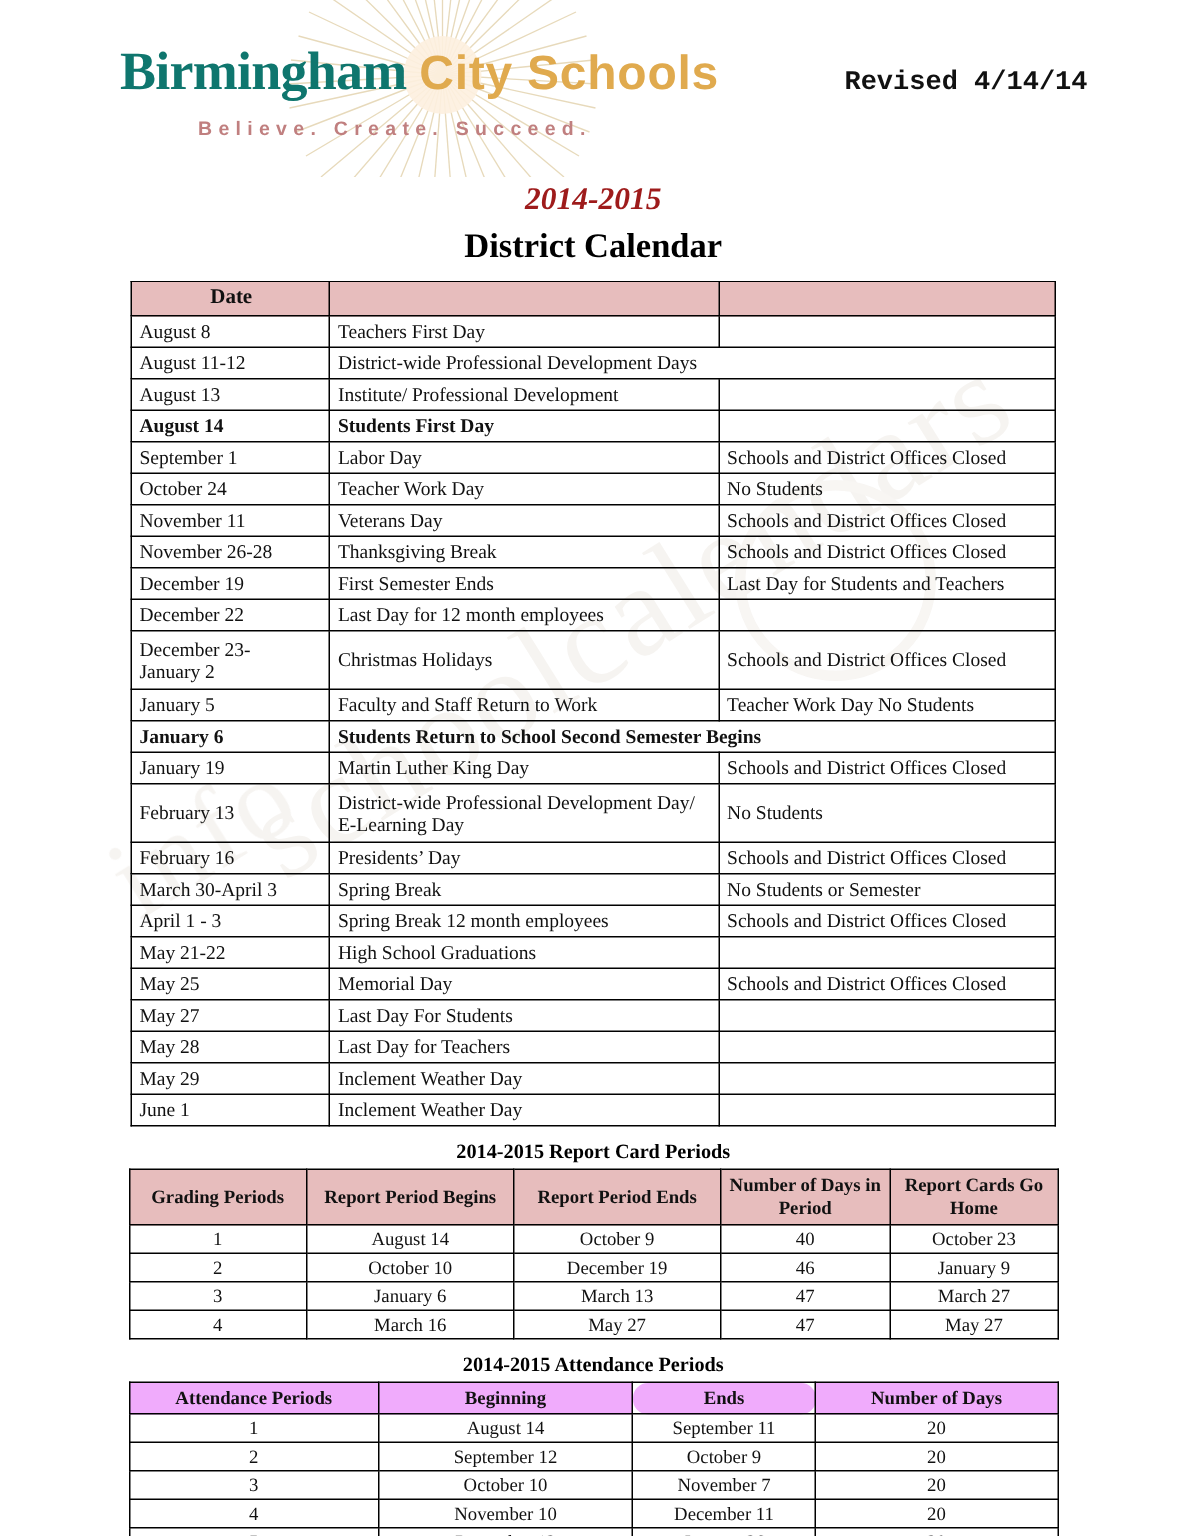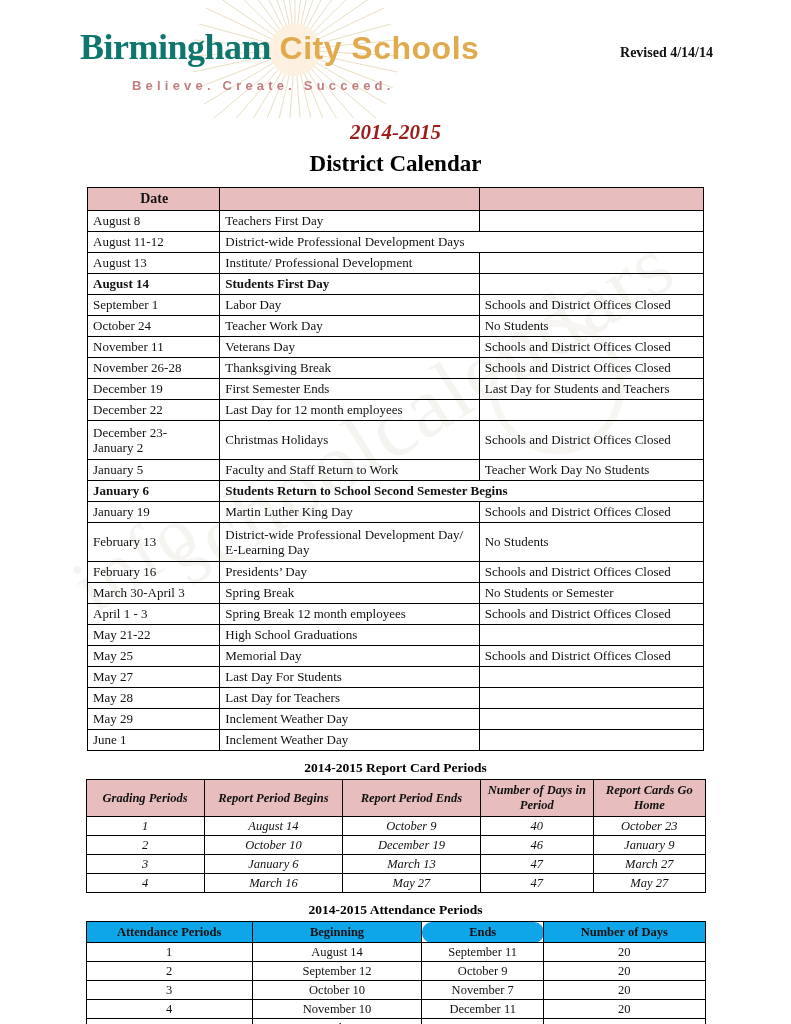--- a/index.html
+++ b/index.html
@@ -100,24 +100,24 @@
     top: 72px;
     font-family: "Liberation Sans", sans-serif;
     font-size: 13px;
     font-weight: bold;
     letter-spacing: 4.2px;
     color: #c07f7f;
     white-space: nowrap;
   }
   .revised {
     position: absolute;
-    right: 78px;
+    right: 66px;
     top: 45px;
-    font-family: Liberation Serif, serif;
-    font-size: 14px;
+    font-family: Liberation Mono, monospace;
+    font-size: 18px;
     font-weight: bold;
     color: #111;
   }
 
   
   .title-year {
     text-align: center;
     font-family: "Liberation Serif", serif;
     font-style: italic;
     font-weight: bold;
@@ -181,21 +181,21 @@
     background: #e7bdbd;
     font-weight: bold;
     text-align: center;
     height: 20px;
     font-size: 14px;
   }
   #calendar-table .bold-row td { font-weight: bold; }
   #calendar-table .tall td { height: 36px; }
 
   
-  #report-table { width: 620px; font-style: italic; }
+  #report-table { width: 620px; }
   #report-table th {
     background: #e7bdbd;
     font-weight: bold;
     text-align: center;
     font-size: 12.5px;
     padding: 2px 2px;
     line-height: 1.2;
     height: 32px;
   }
   #report-table td {
@@ -206,21 +206,21 @@
   }
   #report-table .rc-1 { width: 118px; }
   #report-table .rc-2 { width: 140px; }
   #report-table .rc-3 { width: 138px; }
   #report-table .rc-4 { width: 113px; }
   #report-table .rc-5 { width: 111px; }
 
   
   #attendance-table { width: 620px; }
   #attendance-table th {
-    background: #0ea5e9;
+    background: #f0abfc;
     font-weight: bold;
     text-align: center;
     font-size: 12.5px;
     height: 18px;
     padding: 1px 2px;
   }
   #attendance-table td {
     text-align: center;
     font-size: 12.5px;
     height: 16px;

